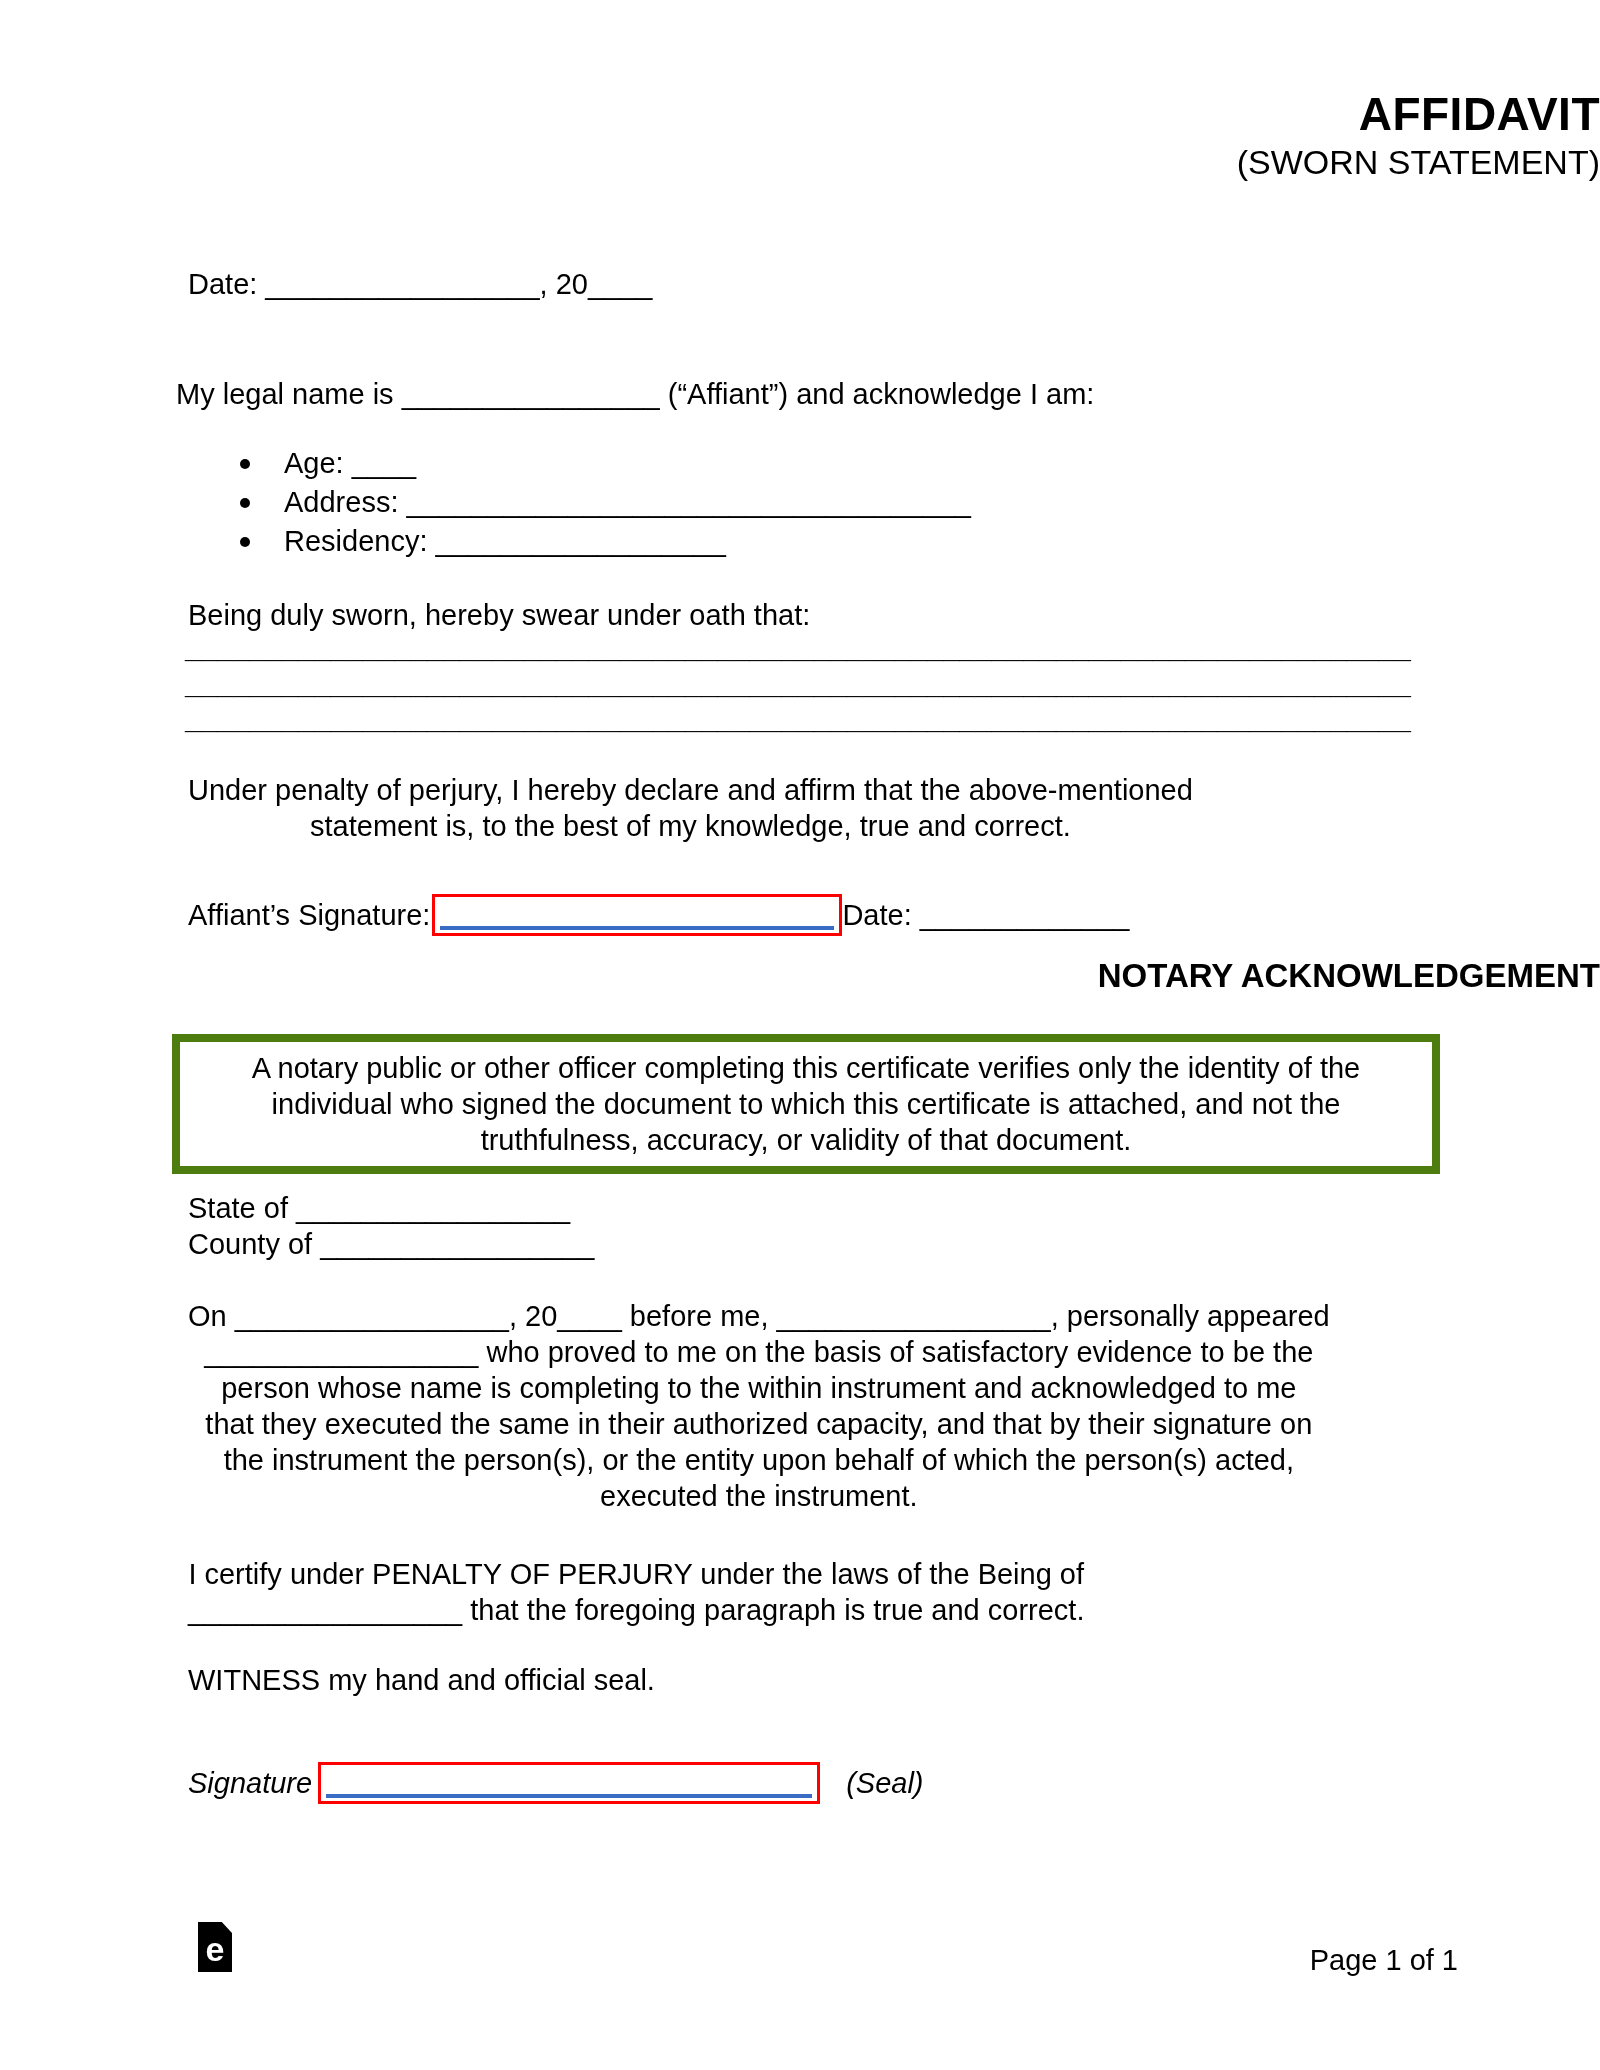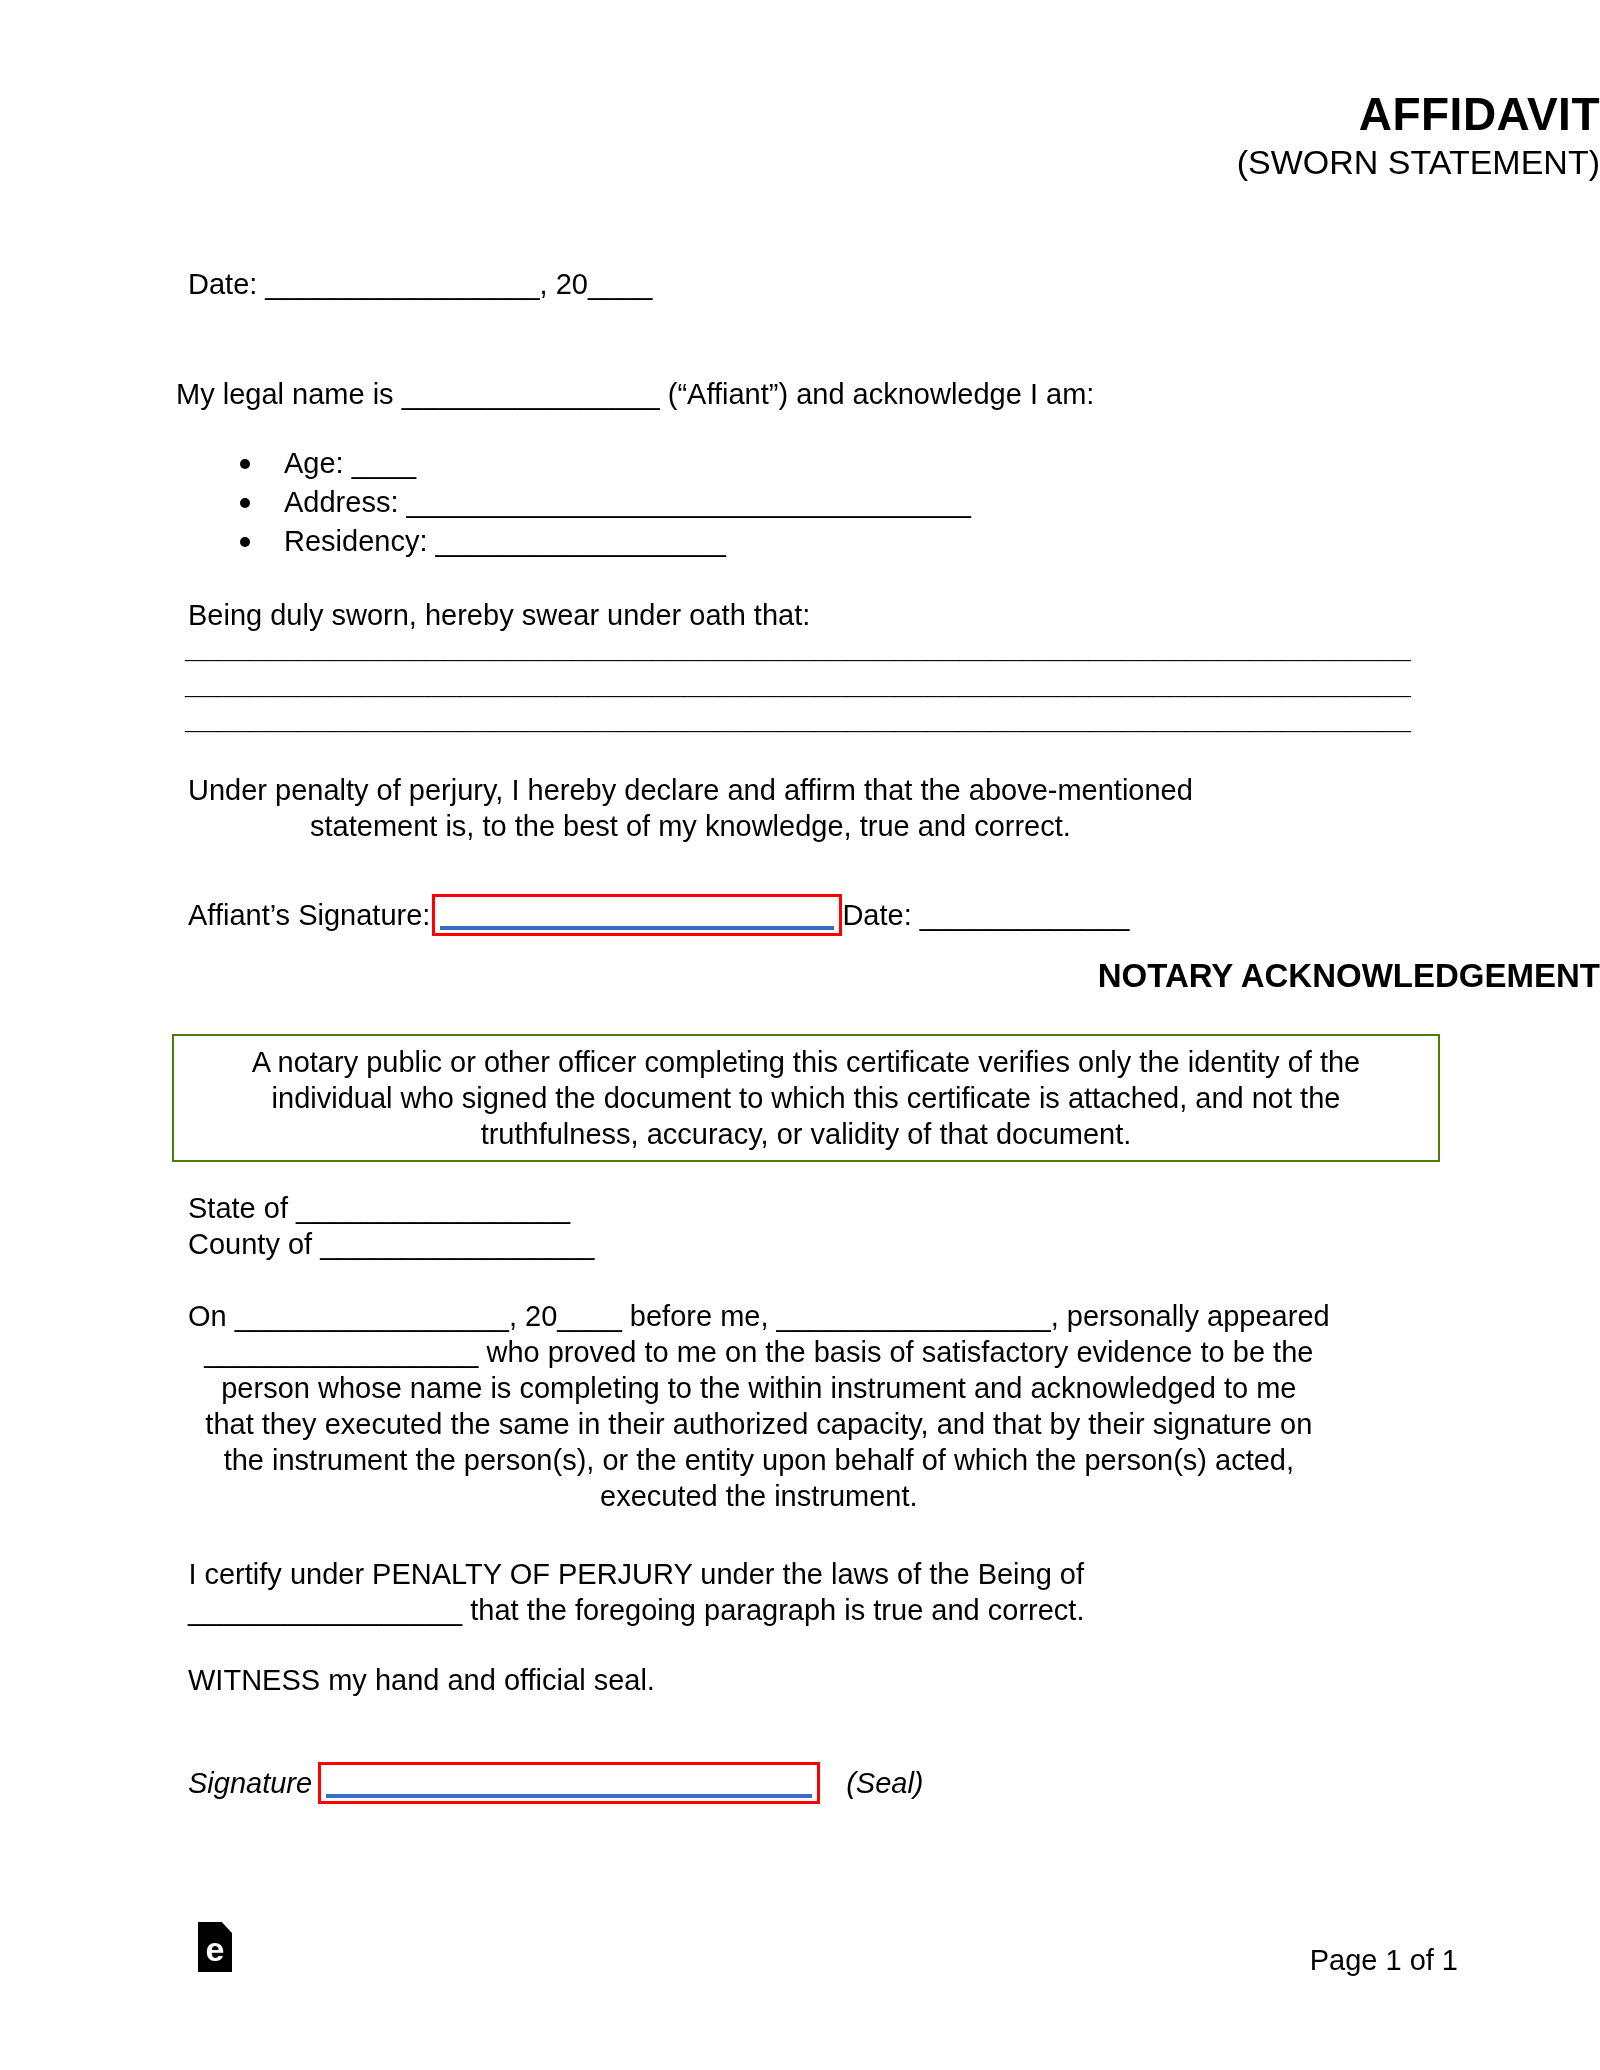--- a/index.html
+++ b/index.html
@@ -64,21 +64,21 @@
   }
 
   .notary-heading {
     top: 956px;
     font-size: 33px;
     font-weight: bold;
     line-height: 40px;
   }
   .notary-box {
     left: 172px; top: 1034px; width: 1268px;
-    border: 2px solid #4d7c0f;
+    border: 8px solid #4d7c0f;
     box-sizing: border-box;
     padding: 8px 12px;
   }
   .state-line  { left: 188px; top: 1190px; }
   .county-line { left: 188px; top: 1226px; }
   .appear-block { left: 188px; top: 1298px; }
   .certify-block { left: 188px; top: 1556px; }
   .witness-line { left: 188px; top: 1662px; }
 
   .notary-sig-row { left: 188px; top: 1758px; height: 50px; font-style: italic; }

